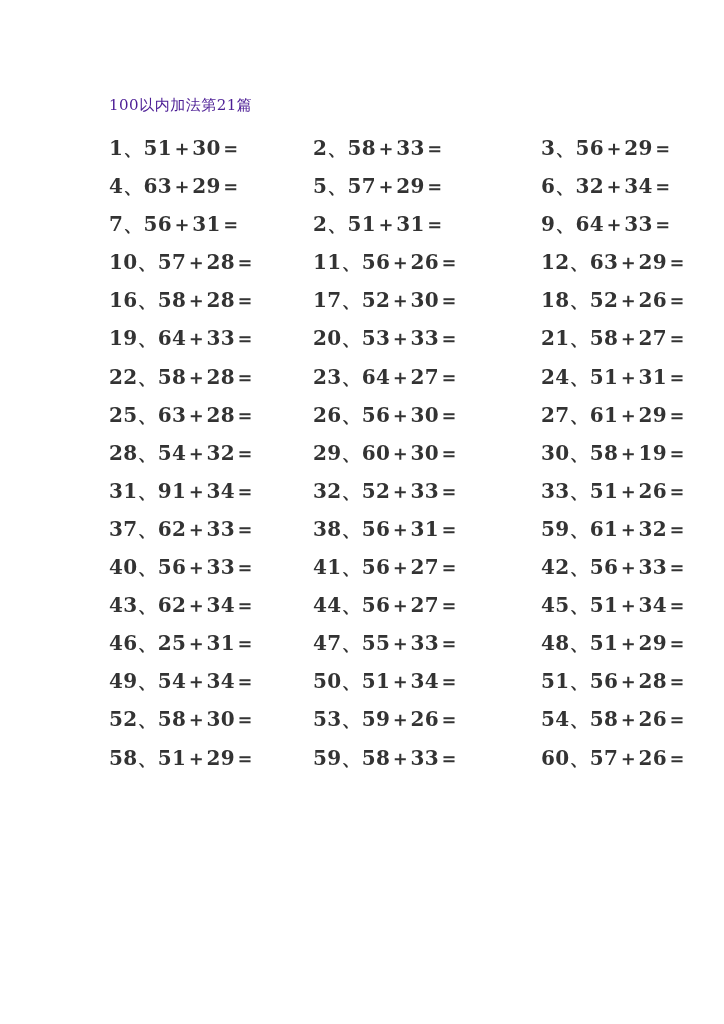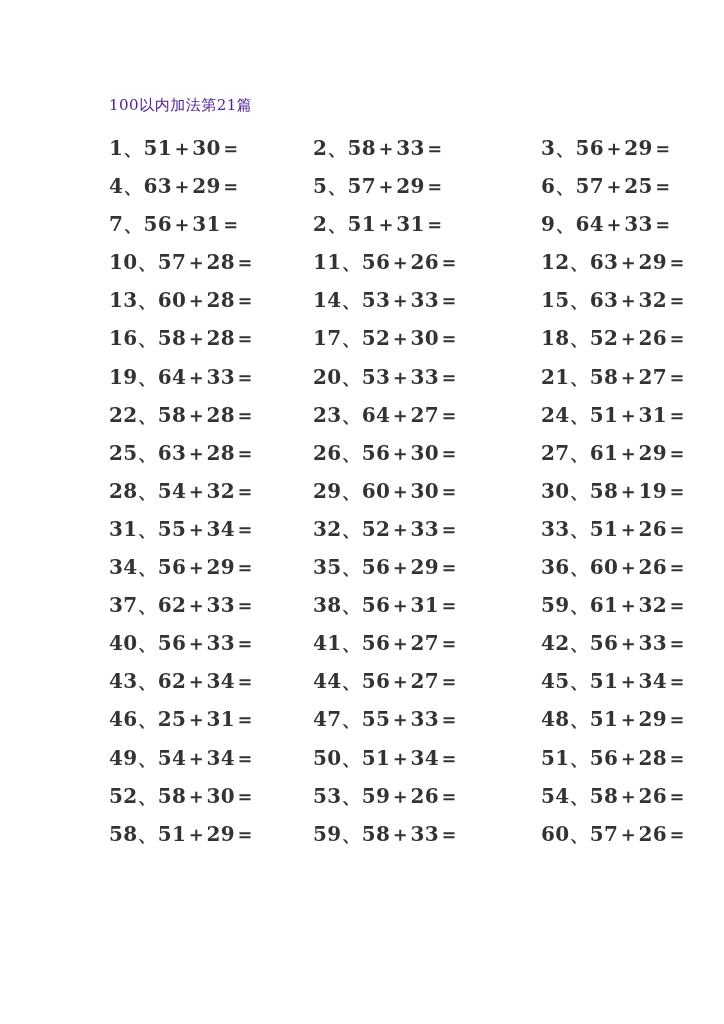--- a/index.html
+++ b/index.html
@@ -21,36 +21,31 @@
   <div class="title">100以内加法第21篇</div>
   <div class="grid">
     <div class="row">
         <span class="cell c0">1、51＋30＝</span>
         <span class="cell c1">2、58＋33＝</span>
         <span class="cell c2">3、56＋29＝</span>
       </div>
     <div class="row">
         <span class="cell c0">4、63＋29＝</span>
         <span class="cell c1">5、57＋29＝</span>
-        <span class="cell c2">6、57＋25＝</span>
+        <span class="cell c2">6、32＋34＝</span>
       </div>
     <div class="row">
         <span class="cell c0">7、56＋31＝</span>
         <span class="cell c1">2、51＋31＝</span>
         <span class="cell c2">9、64＋33＝</span>
       </div>
     <div class="row">
         <span class="cell c0">10、57＋28＝</span>
         <span class="cell c1">11、56＋26＝</span>
         <span class="cell c2">12、63＋29＝</span>
-      </div>
-    <div class="row">
-        <span class="cell c0">13、60＋28＝</span>
-        <span class="cell c1">14、53＋33＝</span>
-        <span class="cell c2">15、63＋32＝</span>
       </div>
     <div class="row">
         <span class="cell c0">16、58＋28＝</span>
         <span class="cell c1">17、52＋30＝</span>
         <span class="cell c2">18、52＋26＝</span>
       </div>
     <div class="row">
         <span class="cell c0">19、64＋33＝</span>
         <span class="cell c1">20、53＋33＝</span>
         <span class="cell c2">21、58＋27＝</span>
@@ -64,28 +59,23 @@
         <span class="cell c0">25、63＋28＝</span>
         <span class="cell c1">26、56＋30＝</span>
         <span class="cell c2">27、61＋29＝</span>
       </div>
     <div class="row">
         <span class="cell c0">28、54＋32＝</span>
         <span class="cell c1">29、60＋30＝</span>
         <span class="cell c2">30、58＋19＝</span>
       </div>
     <div class="row">
-        <span class="cell c0">31、55＋34＝</span>
+        <span class="cell c0">31、91＋34＝</span>
         <span class="cell c1">32、52＋33＝</span>
         <span class="cell c2">33、51＋26＝</span>
-      </div>
-    <div class="row">
-        <span class="cell c0">34、56＋29＝</span>
-        <span class="cell c1">35、56＋29＝</span>
-        <span class="cell c2">36、60＋26＝</span>
       </div>
     <div class="row">
         <span class="cell c0">37、62＋33＝</span>
         <span class="cell c1">38、56＋31＝</span>
         <span class="cell c2">59、61＋32＝</span>
       </div>
     <div class="row">
         <span class="cell c0">40、56＋33＝</span>
         <span class="cell c1">41、56＋27＝</span>
         <span class="cell c2">42、56＋33＝</span>

